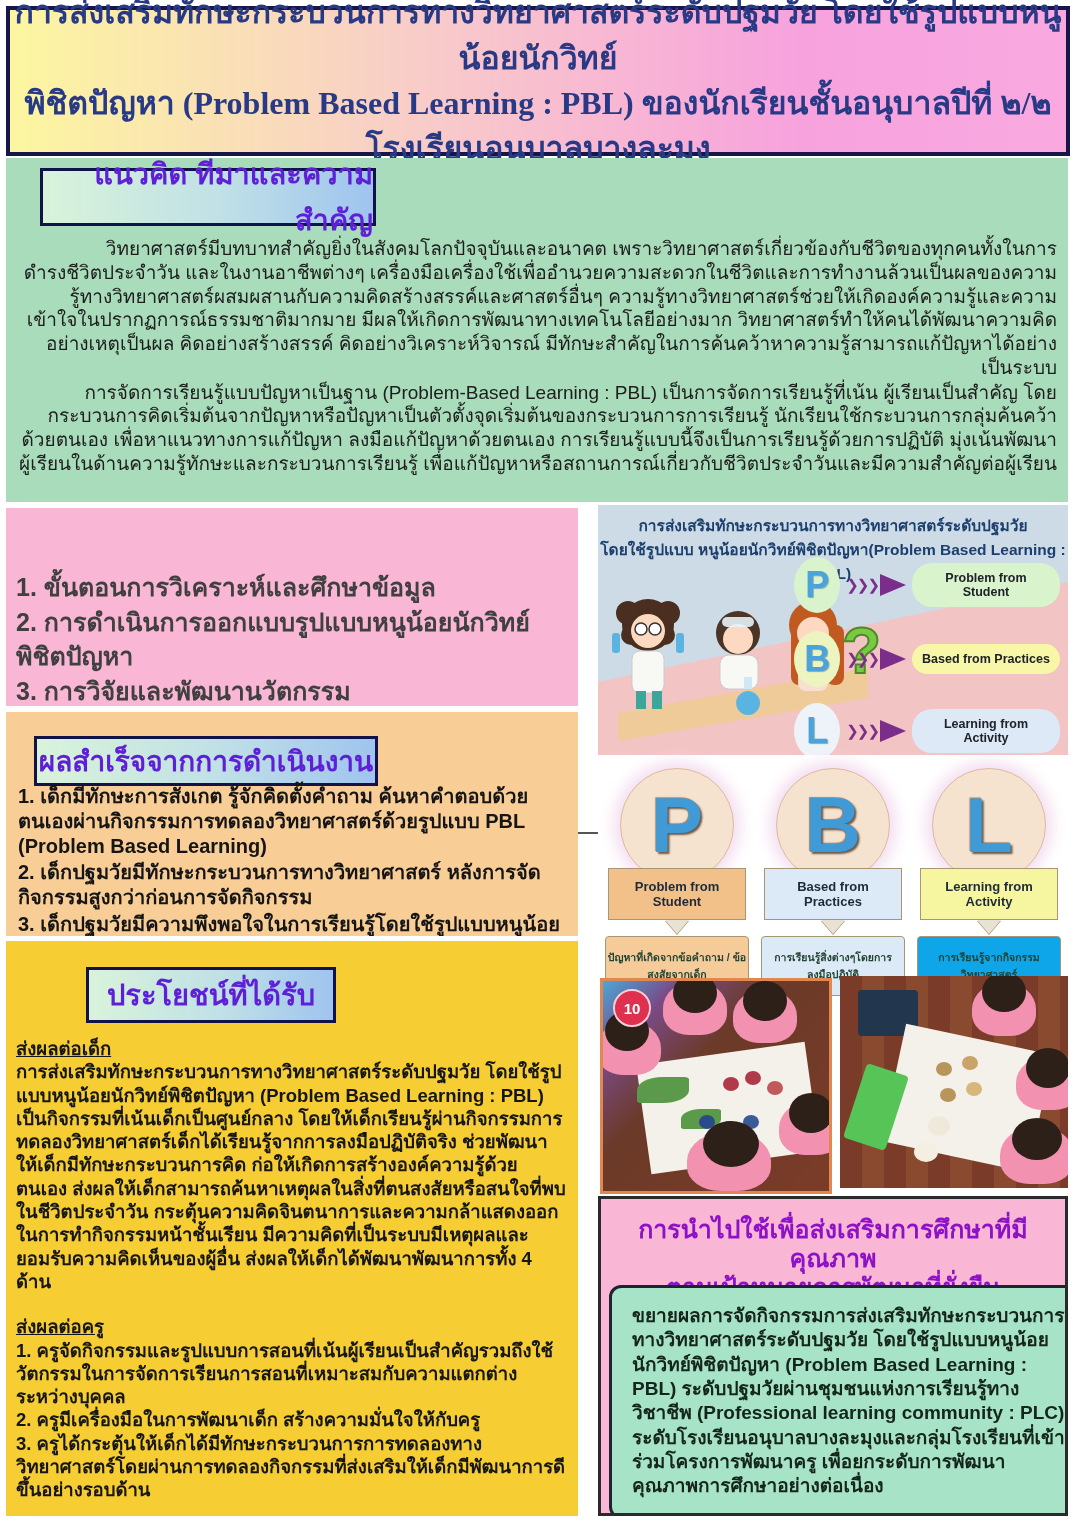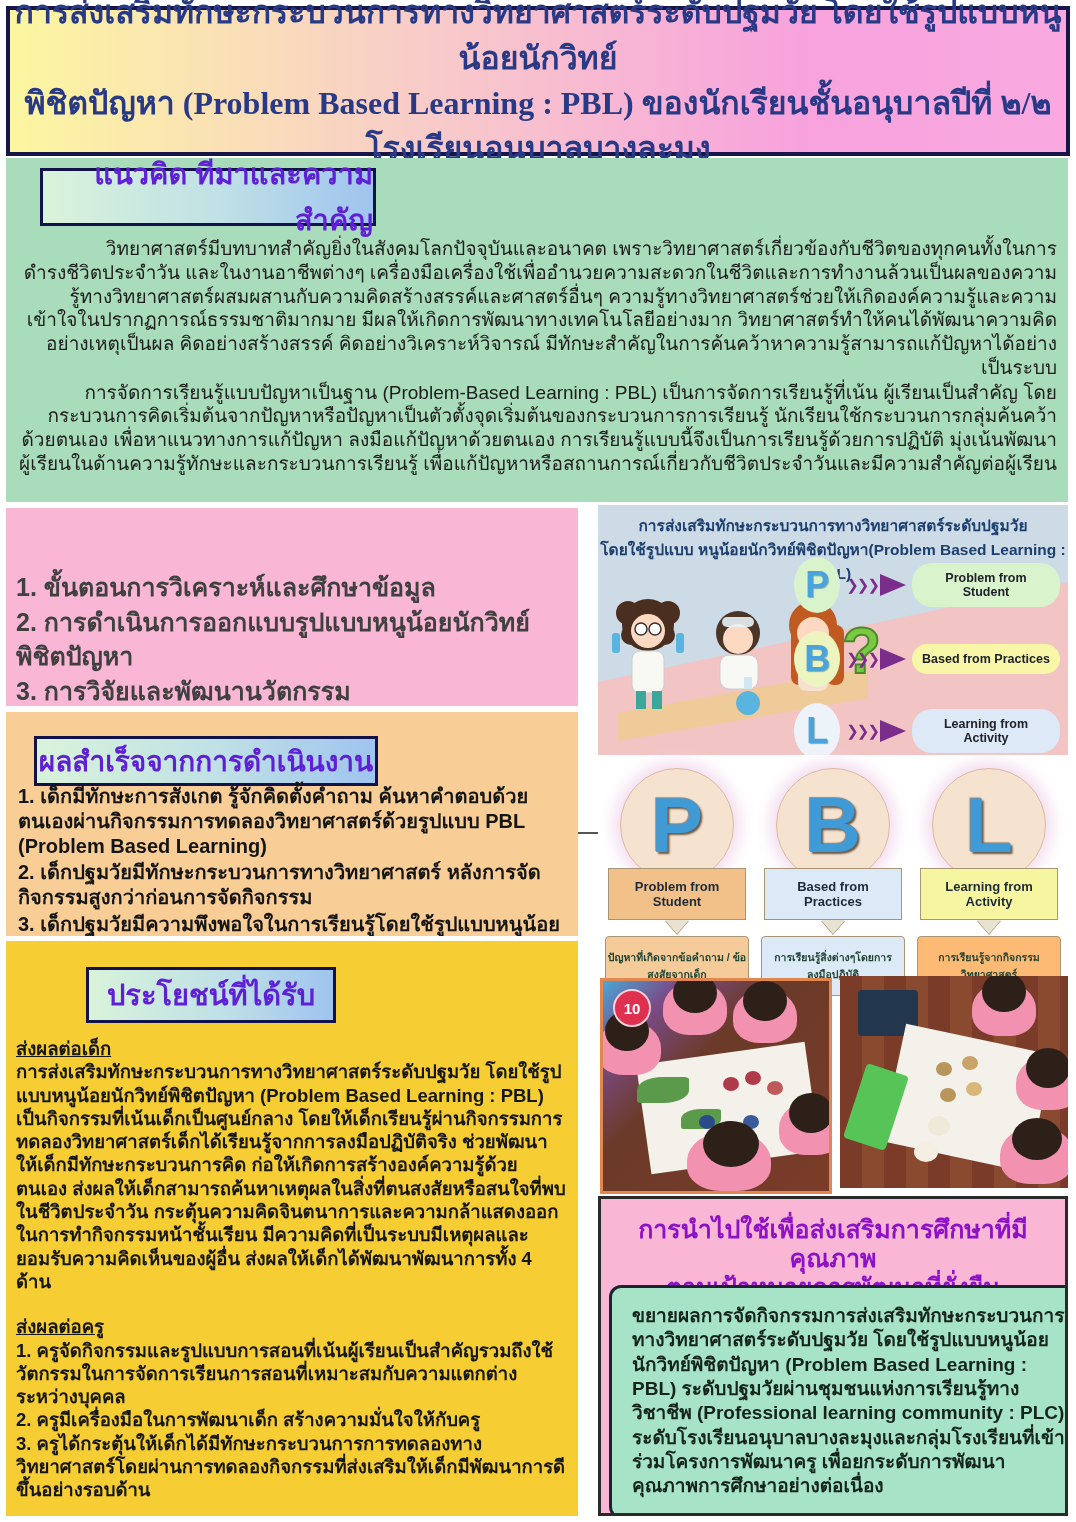--- a/index.html
+++ b/index.html
@@ -255,21 +255,21 @@
       <div class="pbl-label" style="background:#dbeaf6;">Based from Practices</div>
       <div class="down-arrow"></div>
       <div class="pbl-desc" style="background:#dbeaf6;">การเรียนรู้สิ่งต่างๆโดยการลงมือปฏิบัติ</div>
     </div>
     <div class="pbl-col" style="left:318px;">
       <div class="pbl-circle">
         <span>L</span>
         </div>
       <div class="pbl-label" style="background:#f6f6a0;">Learning from Activity</div>
       <div class="down-arrow"></div>
-      <div class="pbl-desc" style="background:#fdba74;">การเรียนรู้จากกิจกรรมวิทยาศาสตร์</div>
+      <div class="pbl-desc" style="background:#0ea5e9;">การเรียนรู้จากกิจกรรมวิทยาศาสตร์</div>
     </div>
   </div>
 
   <div class="photo photo1">
     <div class="ph-table"></div>
     <div class="leaf" style="left:34px;top:96px;"></div>
     <div class="leaf" style="left:78px;top:128px;width:40px;height:20px;"></div>
     <div class="dot" style="left:120px;top:96px;background:#b03a4a;"></div>
     <div class="dot" style="left:142px;top:90px;background:#b03a4a;"></div>
     <div class="dot" style="left:164px;top:100px;background:#c05a5a;"></div>

